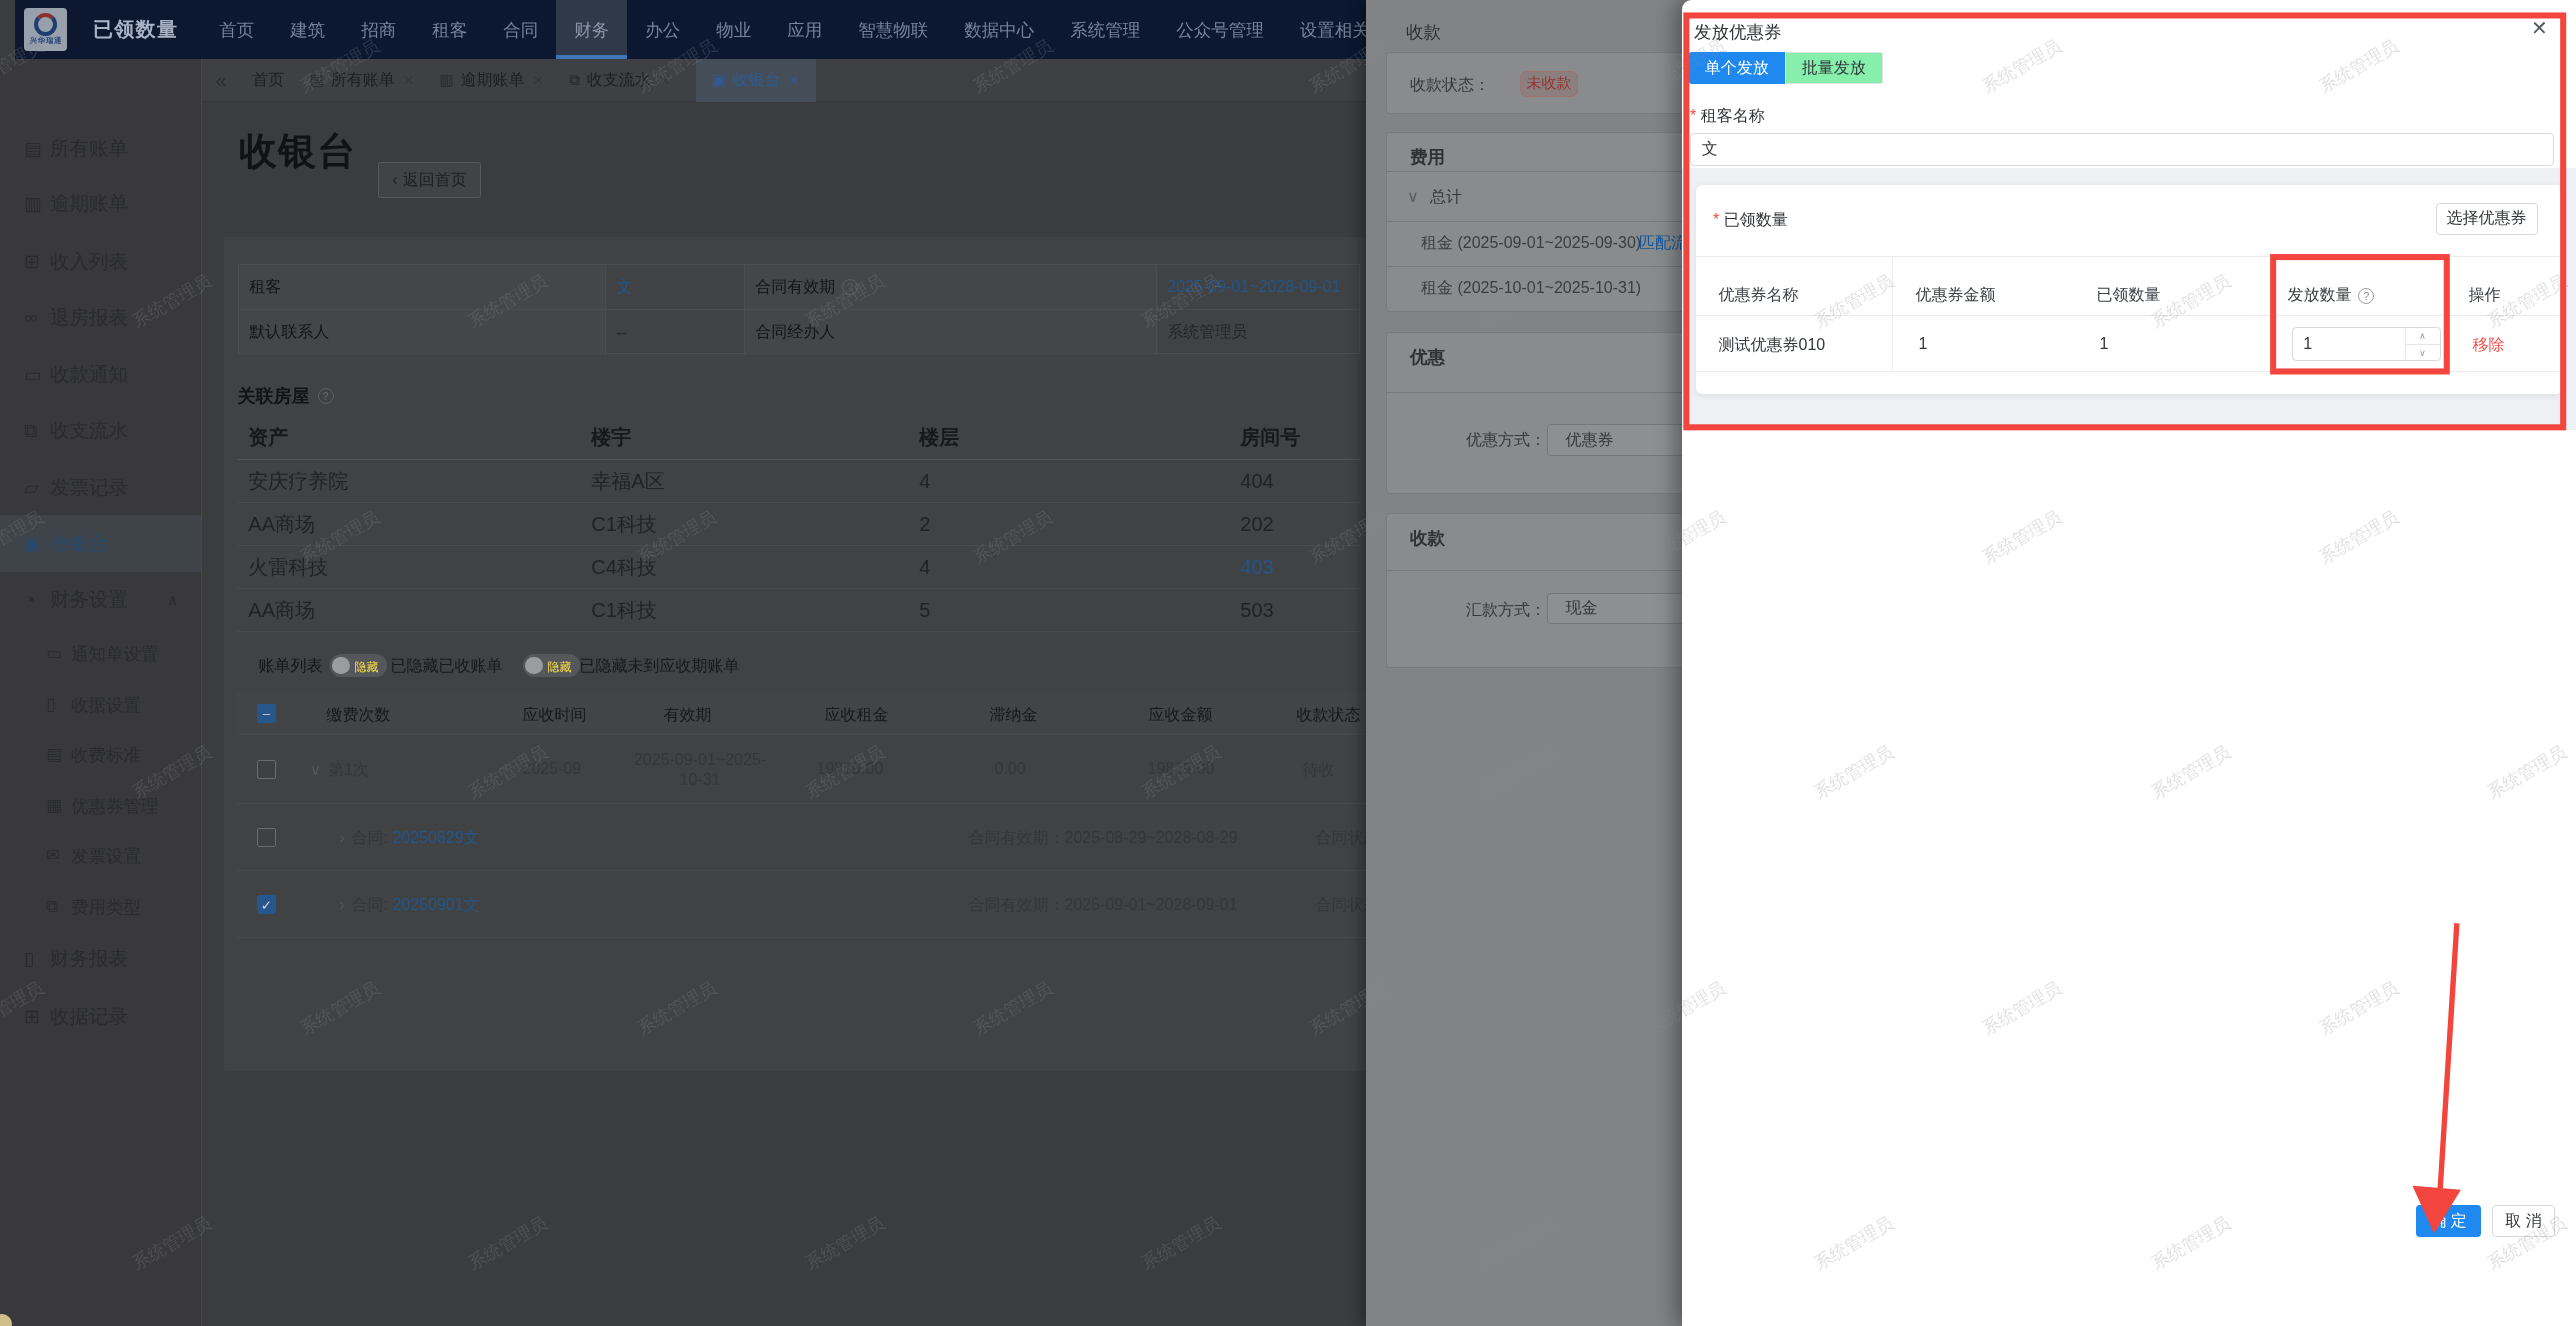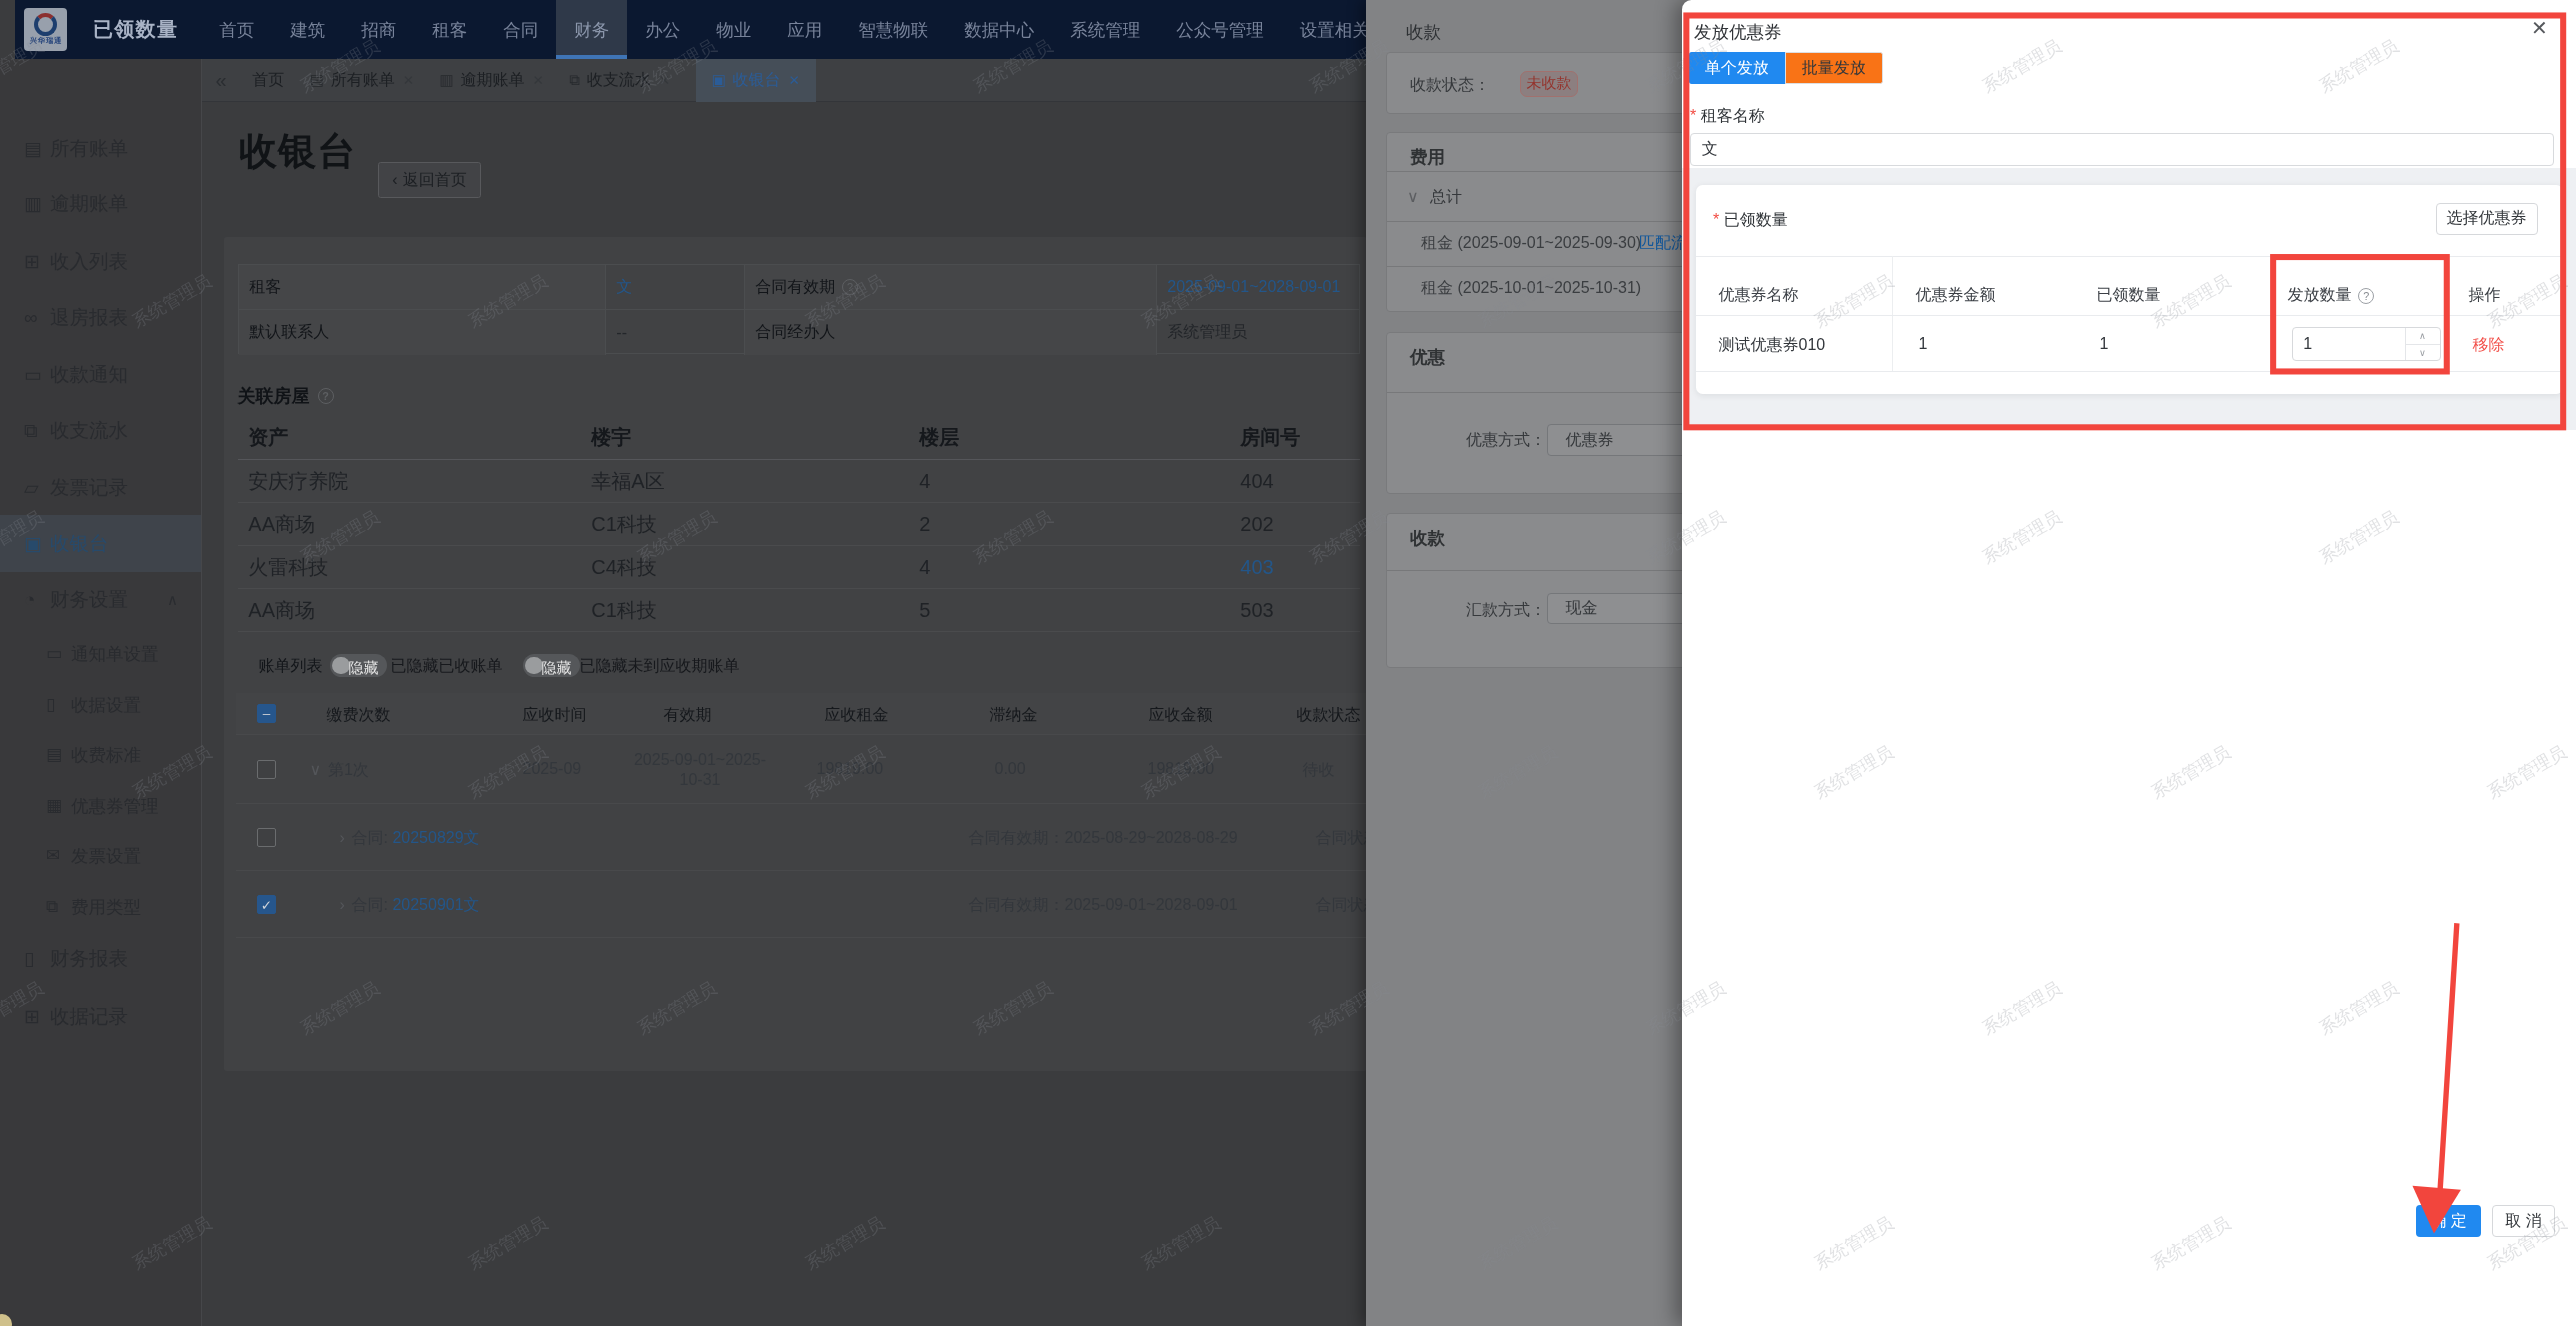--- a/index.html
+++ b/index.html
@@ -54,21 +54,21 @@
   
   .houses { position:absolute; left:14px; top:179px; width:1122px; font-size:20px; }
   .h-row { display:grid; grid-template-columns:343px 328px 321px 1fr; align-items:center; height:43px; border-bottom:0.7px solid #4a4b4d; color:#1f2226; }
   .h-row > div { padding-left:10.8px; }
   .h-head { height:44px; color:#15181c; font-weight:bold; border-bottom:0.7px solid #55565a; }
   
   .bills-bar { position:absolute; left:0; top:409px; width:100%; height:40px; }
   .bills-bar .b-lbl { position:absolute; left:35px; top:10px; font-size:16px; color:#121519; }
   .toggle { position:absolute; top:8px; width:57px; height:23px; border-radius:11.4px; background:#55575a; cursor:pointer; }
   .toggle .knob { position:absolute; left:2.7px; top:2.7px; width:17.5px; height:17.5px; border-radius:50%; background:#9a9c9e; }
-  .toggle .t-txt { position:absolute; right:8px; top:4.7px; font-size:15px; color:#e5e5e5; }
+  .toggle .t-txt { position:absolute; right:8px; top:4.7px; font-size:12px; color:#fde047; }
   .tog-lbl { position:absolute; top:10px; font-size:16px; color:#16181c; }
   .bills { position:absolute; left:12px; top:456px; width:1198px; font-size:16px; color:#1f2226; }
   .bl-row { position:relative; border-bottom:0.7px solid #48494b; }
   .bl-head { height:42px; background:#434446; color:#15181c; }
   .bl-head span { position:absolute; top:12px; }
   .cbx { position:absolute; left:21.5px; width:19px; height:19px; border:0.7px solid #6a6c6e; border-radius:2px; background:#3f4042; cursor:pointer; }
   .cbx.blue { background:#26568c; border-color:#26568c; color:#cfd3d8; display:flex; align-items:center; justify-content:center; font-size:13.5px; }
   .caret { color:#54565a; margin-right:6.7px; }
   .red-status { color:#83302b; }
   
@@ -82,21 +82,21 @@
   .d-row-txt { position:absolute; font-size:16px; color:#3a3d40; }
   .d-label { position:absolute; font-size:16px; color:#36393c; }
   .d-link { color:#11579b; cursor:pointer; }
   
   .modal { position:absolute; left:1682px; top:0; width:894px; height:1326px; background:#fff; border-top-left-radius:9.4px; box-shadow:-6.7px 0 20px rgba(0,0,0,.35); z-index:10; }
   .m-title { position:absolute; left:12px; top:20px; font-size:17.5px; color:#303337; }
   .m-close { position:absolute; left:849px; top:16px; font-size:20px; color:#56595d; cursor:pointer; }
   .m-tabs { position:absolute; left:6.7px; top:52px; display:flex; cursor:pointer; }
   .m-tab { height:32px; padding:0 16px; display:flex; align-items:center; font-size:16px; }
   .m-tab.on { background:#2089f0; color:#fff; border-radius:2.7px 0 0 2.7px; font-weight:500; }
-  .m-tab.off { background:#f97316; color:#33373b; border:0.7px solid #dcdee1; border-radius:0 2.7px 2.7px 0; }
+  .m-tab.off { background:#86efac; color:#33373b; border:0.7px solid #dcdee1; border-radius:0 2.7px 2.7px 0; }
   .req { position:absolute; font-size:16px; color:#2f3337; }
   .req::before { content:"* "; color:#f24b42; }
   .m-input { position:absolute; left:8px; top:133px; width:864px; height:33px; border:0.7px solid #d8dadd; border-radius:4px; display:flex; align-items:center; padding-left:10.8px; font-size:16px; color:#33373c; }
   .gray-band { position:absolute; left:0; top:168px; width:894px; height:262px; background:#eef0f3; }
   .m-card { position:absolute; left:13.5px; top:185px; width:867px; height:209px; background:#fff; border-radius:6.7px; box-shadow:0 1.3px 6.7px rgba(31,35,41,.08); }
   .m-btn-outline { position:absolute; display:flex; align-items:center; justify-content:center; border:0.7px solid #d6d8db; border-radius:4px; background:#fff; color:#33373b; font-size:16px; cursor:pointer; }
   .mc-div { position:absolute; left:0; width:100%; border-top:0.7px solid #e9ebee; }
   .mc-head { position:absolute; font-size:16px; color:#3c4046; font-weight:500; display:flex; gap:6.7px; align-items:center; }
   .mc-cell { position:absolute; font-size:16px; color:#33373c;text-align:center; }
   .m-qmark { display:inline-flex; width:16px; height:16px; border:0.7px solid #9ca0a5; border-radius:50%; color:#878b90; font-size:10.8px; align-items:center; justify-content:center; }

